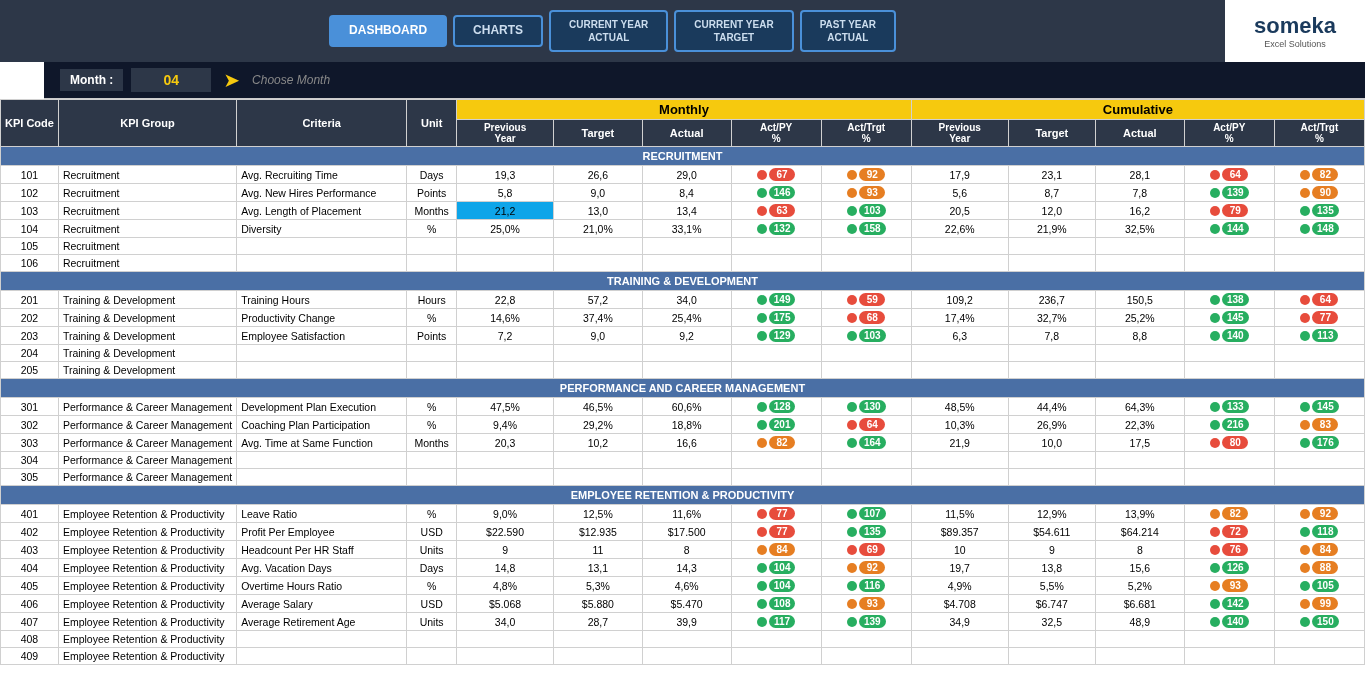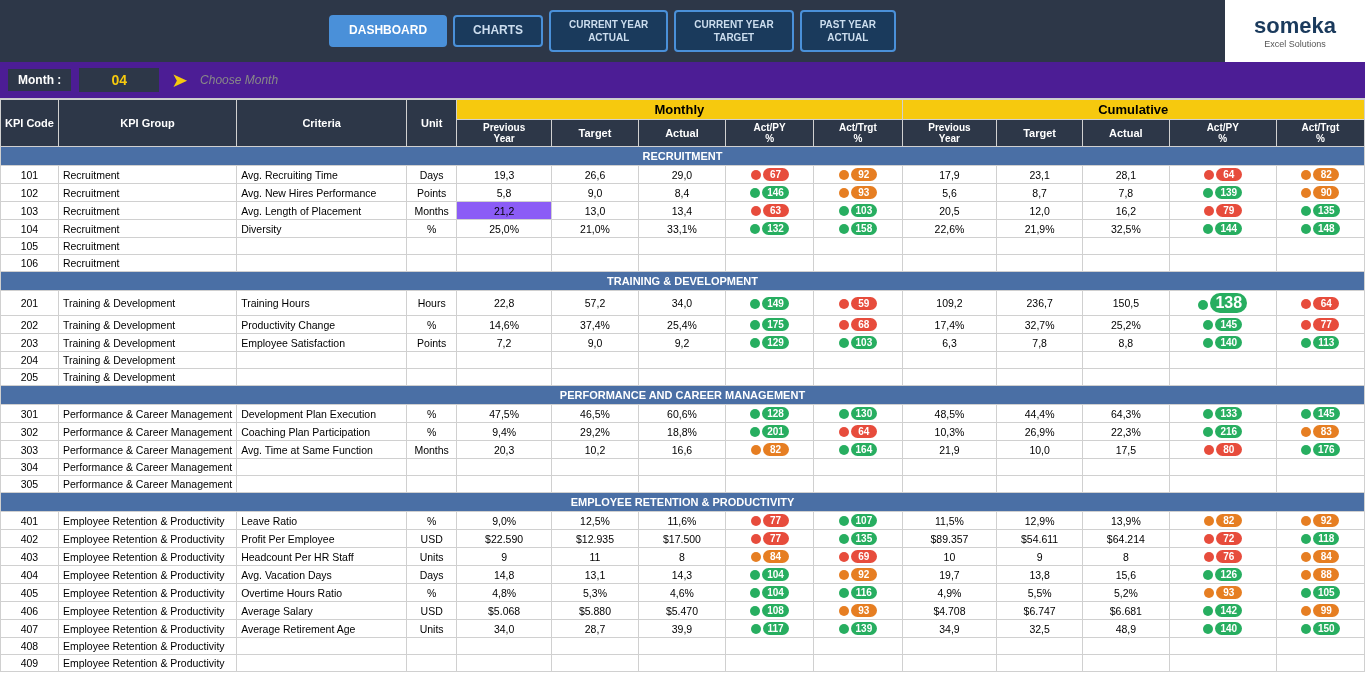--- a/index.html
+++ b/index.html
@@ -10,21 +10,21 @@
     .header-title { background: #2d3748; padding: 8px 12px; display: flex; flex-direction: column; justify-content: center; flex: 0 0 auto; min-width: 400px; }
     .header-title .main-title { color: #f6c90e; font-size: 15px; font-weight: bold; text-transform: uppercase; }
     .header-title .sub-title { color: #fff; font-size: 18px; font-weight: bold; text-transform: uppercase; margin-top: 2px; }
     .header-nav { display: flex; align-items: center; justify-content: center; flex: 1; gap: 6px; padding: 8px; }
     .nav-btn { padding: 6px 18px; border-radius: 4px; font-size: 12px; font-weight: bold; text-align: center; cursor: pointer; border: 2px solid #4a90d9; line-height: 1.3; }
     .nav-btn.active { background: #4a90d9; color: #fff; }
     .nav-btn.inactive { background: #1a3a5c; color: #cde; border-color: #4a90d9; }
     .logo-area { background: #fff; display: flex; align-items: center; justify-content: center; padding: 6px 12px; min-width: 140px; }
 
     
-    .month-row { display: flex; align-items: center; padding: 6px 8px; background: #4c1d95; gap: 8px; border-bottom: 1px solid #ccc; }
+    .month-row { display: flex; align-items: center; padding: 6px 16px; background: #0f172a; gap: 8px; border-bottom: 1px solid #ccc; margin-left: 44px; }
     .month-label { background: #2d3748; color: #fff; padding: 4px 10px; font-weight: bold; font-size: 12px; }
     .month-value { background: #2d3748; color: #f6c90e; padding: 4px 20px; font-weight: bold; font-size: 14px; min-width: 80px; text-align: center; }
     .arrow-icon { color: #f6c90e; font-size: 20px; margin: 0 4px; }
     .choose-month { color: #888; font-style: italic; font-size: 12px; }
 
     
     .kpi-table { width: 100%; border-collapse: collapse; font-size: 10.5px; }
     .kpi-table th, .kpi-table td { border: 1px solid #d0d0d0; padding: 2px 4px; white-space: nowrap; }
     .kpi-table th { background: #2d3748; color: #fff; text-align: center; font-size: 11px; vertical-align: middle; }
 
@@ -119,21 +119,21 @@
       <td style="text-align:center;background:#fff;">8,7</td>
       <td style="text-align:center;background:#fff;">7,8</td>
       <td style="text-align:center;background:#fff;"><span style="display:inline-block;width:10px;height:10px;border-radius:50%;background:#27ae60;vertical-align:middle;margin-right:2px;"></span><span style="display:inline-block;background:#27ae60;color:#fff;border-radius:10px;padding:1px 5px;font-weight:bold;font-size:10px;min-width:26px;text-align:center;">139</span></td>
       <td style="text-align:center;background:#fff;"><span style="display:inline-block;width:10px;height:10px;border-radius:50%;background:#e67e22;vertical-align:middle;margin-right:2px;"></span><span style="display:inline-block;background:#e67e22;color:#fff;border-radius:10px;padding:1px 5px;font-weight:bold;font-size:10px;min-width:26px;text-align:center;">90</span></td>
     </tr>
         <tr>
       <td style="text-align:center;background:#fff;">103</td>
       <td style="text-align:left;background:#fff;">Recruitment</td>
       <td style="text-align:left;background:#fff;">Avg. Length of Placement</td>
       <td style="text-align:center;background:#fff;">Months</td>
-      <td style="text-align:center;background:#8b5cf6;">21,2</td>
+      <td style="text-align:center;background:#0ea5e9;">21,2</td>
       <td style="text-align:center;background:#fff;">13,0</td>
       <td style="text-align:center;background:#fff;">13,4</td>
       <td style="text-align:center;background:#fff;"><span style="display:inline-block;width:10px;height:10px;border-radius:50%;background:#e74c3c;vertical-align:middle;margin-right:2px;"></span><span style="display:inline-block;background:#e74c3c;color:#fff;border-radius:10px;padding:1px 5px;font-weight:bold;font-size:10px;min-width:26px;text-align:center;">63</span></td>
       <td style="text-align:center;background:#fff;"><span style="display:inline-block;width:10px;height:10px;border-radius:50%;background:#27ae60;vertical-align:middle;margin-right:2px;"></span><span style="display:inline-block;background:#27ae60;color:#fff;border-radius:10px;padding:1px 5px;font-weight:bold;font-size:10px;min-width:26px;text-align:center;">103</span></td>
       <td style="text-align:center;background:#fff;">20,5</td>
       <td style="text-align:center;background:#fff;">12,0</td>
       <td style="text-align:center;background:#fff;">16,2</td>
       <td style="text-align:center;background:#fff;"><span style="display:inline-block;width:10px;height:10px;border-radius:50%;background:#e74c3c;vertical-align:middle;margin-right:2px;"></span><span style="display:inline-block;background:#e74c3c;color:#fff;border-radius:10px;padding:1px 5px;font-weight:bold;font-size:10px;min-width:26px;text-align:center;">79</span></td>
       <td style="text-align:center;background:#fff;"><span style="display:inline-block;width:10px;height:10px;border-radius:50%;background:#27ae60;vertical-align:middle;margin-right:2px;"></span><span style="display:inline-block;background:#27ae60;color:#fff;border-radius:10px;padding:1px 5px;font-weight:bold;font-size:10px;min-width:26px;text-align:center;">135</span></td>
     </tr>
@@ -194,21 +194,21 @@
       <td style="text-align:left;background:#fff;">Training Hours</td>
       <td style="text-align:center;background:#fff;">Hours</td>
       <td style="text-align:center;background:#fff;">22,8</td>
       <td style="text-align:center;background:#fff;">57,2</td>
       <td style="text-align:center;background:#fff;">34,0</td>
       <td style="text-align:center;background:#fff;"><span style="display:inline-block;width:10px;height:10px;border-radius:50%;background:#27ae60;vertical-align:middle;margin-right:2px;"></span><span style="display:inline-block;background:#27ae60;color:#fff;border-radius:10px;padding:1px 5px;font-weight:bold;font-size:10px;min-width:26px;text-align:center;">149</span></td>
       <td style="text-align:center;background:#fff;"><span style="display:inline-block;width:10px;height:10px;border-radius:50%;background:#e74c3c;vertical-align:middle;margin-right:2px;"></span><span style="display:inline-block;background:#e74c3c;color:#fff;border-radius:10px;padding:1px 5px;font-weight:bold;font-size:10px;min-width:26px;text-align:center;">59</span></td>
       <td style="text-align:center;background:#fff;">109,2</td>
       <td style="text-align:center;background:#fff;">236,7</td>
       <td style="text-align:center;background:#fff;">150,5</td>
-      <td style="text-align:center;background:#fff;"><span style="display:inline-block;width:10px;height:10px;border-radius:50%;background:#27ae60;vertical-align:middle;margin-right:2px;"></span><span style="display:inline-block;background:#27ae60;color:#fff;border-radius:10px;padding:1px 5px;font-weight:bold;font-size:16px;min-width:26px;text-align:center;">138</span></td>
+      <td style="text-align:center;background:#fff;"><span style="display:inline-block;width:10px;height:10px;border-radius:50%;background:#27ae60;vertical-align:middle;margin-right:2px;"></span><span style="display:inline-block;background:#27ae60;color:#fff;border-radius:10px;padding:1px 5px;font-weight:bold;font-size:10px;min-width:26px;text-align:center;">138</span></td>
       <td style="text-align:center;background:#fff;"><span style="display:inline-block;width:10px;height:10px;border-radius:50%;background:#e74c3c;vertical-align:middle;margin-right:2px;"></span><span style="display:inline-block;background:#e74c3c;color:#fff;border-radius:10px;padding:1px 5px;font-weight:bold;font-size:10px;min-width:26px;text-align:center;">64</span></td>
     </tr>
         <tr>
       <td style="text-align:center;background:#fff;">202</td>
       <td style="text-align:left;background:#fff;">Training &amp; Development</td>
       <td style="text-align:left;background:#fff;">Productivity Change</td>
       <td style="text-align:center;background:#fff;">%</td>
       <td style="text-align:center;background:#fff;">14,6%</td>
       <td style="text-align:center;background:#fff;">37,4%</td>
       <td style="text-align:center;background:#fff;">25,4%</td>

